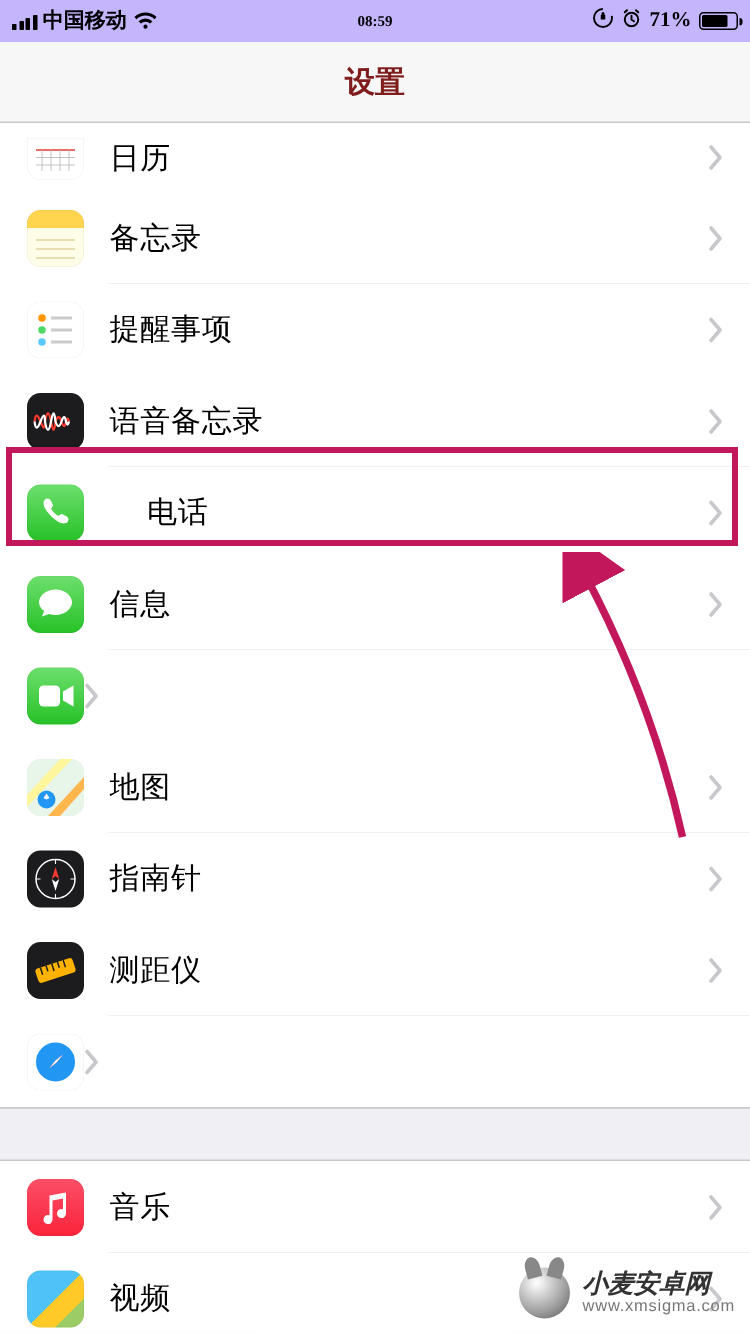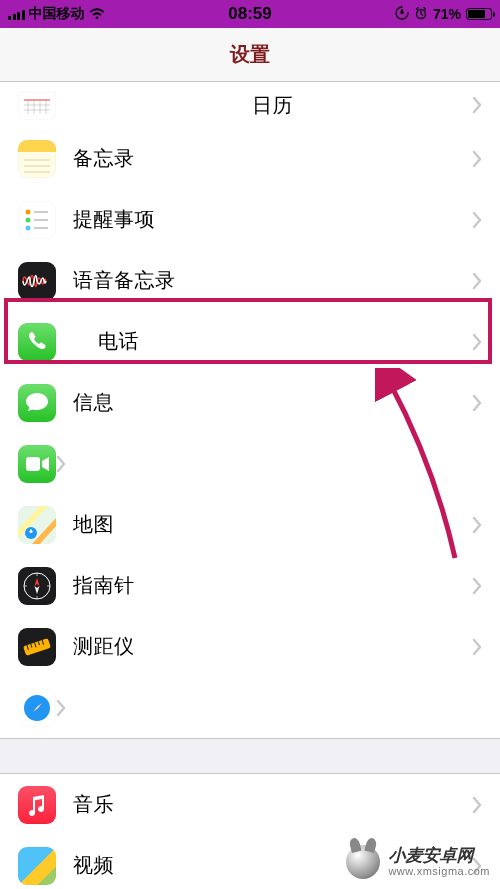--- a/index.html
+++ b/index.html
@@ -7,37 +7,38 @@
       width: 500px;
       height: 889px;
       font-family: -apple-system, "Helvetica Neue", sans-serif;
       background: #efeff4;
       overflow: hidden;
       position: relative;
     }
     
     .status-bar {
       height: 28px;
-      background: #a21caf;
+      background: #c4b5fd;
       display: flex;
       align-items: center;
       justify-content: space-between;
       padding: 0 8px;
       font-size: 14px;
       font-weight: 600;
       color: #000;
+      font-family: Liberation Serif, serif;
     }
     .status-left { display: flex; align-items: center; gap: 4px; }
     .sig-bars { display: flex; align-items: flex-end; gap: 1.5px; height: 12px; }
     .sig-bars span { width: 3px; background: #000; border-radius: 0.5px; }
     .sig-bars span:nth-child(1){height:4px}.sig-bars span:nth-child(2){height:6px}
     .sig-bars span:nth-child(3){height:8px}.sig-bars span:nth-child(4){height:10px}
     .wifi-ic { width:16px; height:12px; position:relative; }
     .wifi-ic svg { display:block; }
-    .status-center { position:absolute; left:0; right:0; text-align:center; font-weight:600; font-size:17px;}
+    .status-center { position:absolute; left:0; right:0; text-align:center; font-weight:600; font-size:10px;}
     .status-right { display:flex; align-items:center; gap:5px; font-size:14px; }
     .battery { width:26px; height:12px; border:1.3px solid #000; border-radius:3px; position:relative; }
     .battery::after { content:""; position:absolute; right:-4px; top:3px; width:2.5px; height:5px; background:#000; border-radius:0 2px 2px 0;}
     .battery i { position:absolute; left:1px; top:1px; bottom:1px; width:71%; background:#000; border-radius:1px;}
     
     .nav-title {
       height: 54px;
       background: #f7f7f8;
       border-bottom: 0.5px solid #c8c7cc;
       display:flex; align-items:center; justify-content:center;
@@ -46,21 +47,21 @@
     
     .list { background:#fff; }
     .group-gap { height: 36px; background:#efeff4; border-top:0.5px solid #c8c7cc; border-bottom:0.5px solid #c8c7cc;}
     .row {
       display:flex; align-items:center;
       height: 61px;
       padding-left: 18px;
       background:#fff;
       position:relative;
     }
-    .row.first-cut { height: 46px; text-align: center; } 
+    .row.first-cut { height: 46px; } 
     .row .sep {
       position:absolute; left:72px; right:0; bottom:0; height:0.5px; background:#c8c7cc;
     }
     .row:last-child .sep { left:0; }
     .app-icon {
       width: 38px; height:38px; border-radius:9px; flex:0 0 38px;
       display:flex; align-items:center; justify-content:center;
       font-size:20px;
       box-shadow: 0 0 0 0.5px rgba(0,0,0,0.05) inset;
     }

